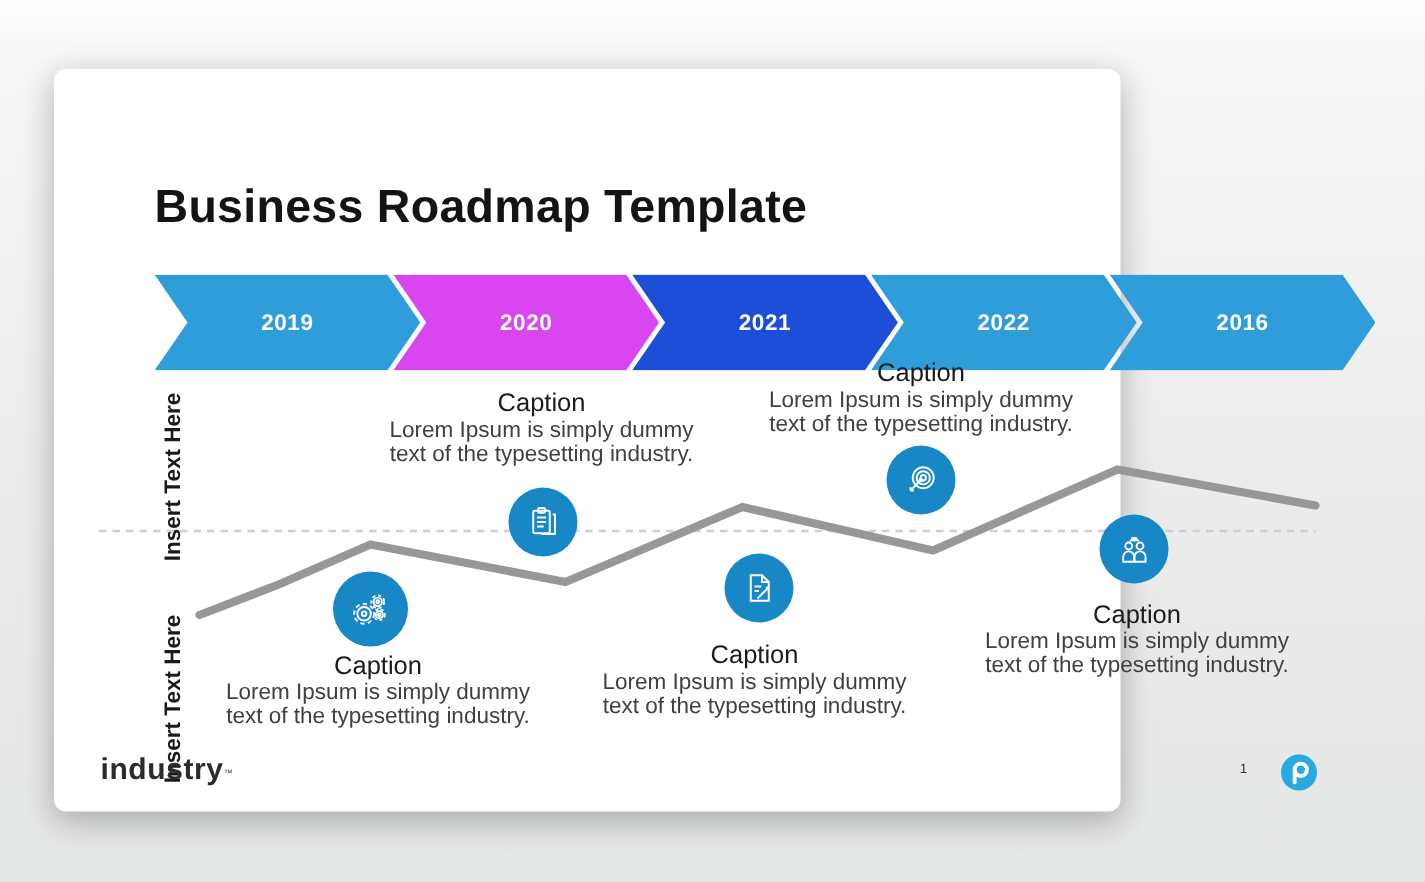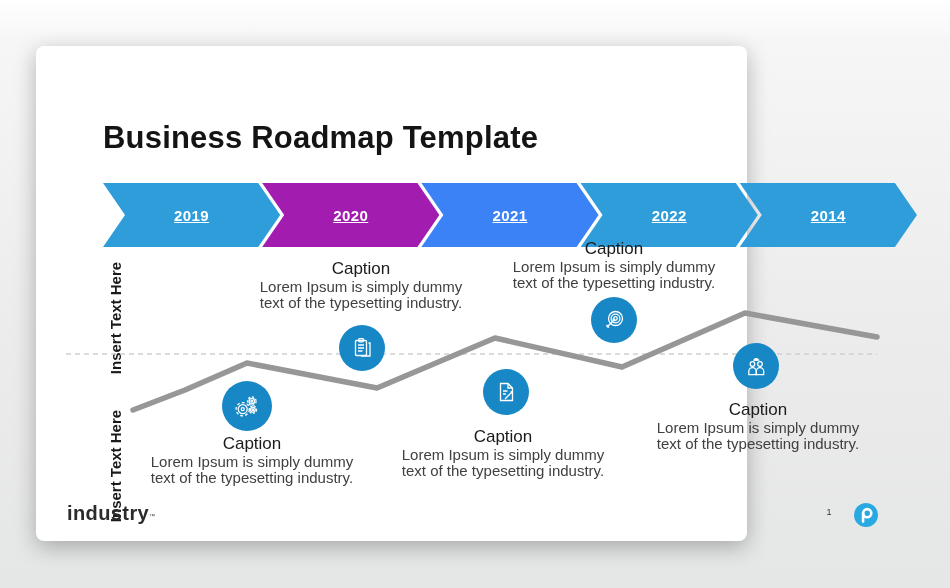--- a/index.html
+++ b/index.html
@@ -20,21 +20,21 @@
     font-size:31px;font-weight:700;color:#141414;letter-spacing:.2px;
   }
   
   .arrow-row{position:absolute;left:67px;top:137px;width:814px;height:64px;display:flex;}
   .arrow-seg{
     flex:0 0 177.2px;height:64px;background:#2E9DD9;
     clip-path:polygon(0% 0%, calc(100% - 22px) 0%, 100% 50%, calc(100% - 22px) 100%, 0% 100%, 22px 50%);
     display:flex;align-items:center;justify-content:center;
   }
   .arrow-seg + .arrow-seg{margin-left:-18px;}
-  .year-label{color:#ffffff;font-size:15px;font-weight:700;letter-spacing:.4px;text-decoration:underline;}
+  .year-label{color:#ffffff;font-size:15px;font-weight:700;letter-spacing:.4px;}
   
   .line-layer{position:absolute;left:0;top:0;width:950px;height:588px;pointer-events:none;}
   
   .v-label{
     position:absolute;width:140px;height:18px;text-align:center;
     font-size:15px;font-weight:700;color:#1a1a1a;
     transform:rotate(-90deg);white-space:nowrap;
   }
   .v-label.one{left:10px;top:263px;}
   .v-label.two{left:10px;top:411px;}
@@ -75,31 +75,31 @@
 
 <div class="stage">
   <div class="slide-card">
 
     <h1 class="slide-title">Business Roadmap Template</h1>
 
     <div class="arrow-row">
       <div class="arrow-seg" style="background: rgb(46, 157, 217);">
         <span class="year-label">2019</span>
       </div>
-      <div class="arrow-seg" style="background: #a21caf;">
+      <div class="arrow-seg" style="background: #d946ef;">
         <span class="year-label">2020</span>
       </div>
-      <div class="arrow-seg" style="background: #3b82f6;">
+      <div class="arrow-seg" style="background: #1d4ed8;">
         <span class="year-label">2021</span>
       </div>
       <div class="arrow-seg" style="background: rgb(46, 157, 217);">
         <span class="year-label">2022</span>
       </div>
       <div class="arrow-seg" style="background: rgb(46, 157, 217);">
-        <span class="year-label">2014</span>
+        <span class="year-label">2016</span>
       </div>
     </div>
 
     <div class="v-label one">Insert Text Here</div>
     <div class="v-label two">Insert Text Here</div>
 
   </div>
 
   <svg class="line-layer" width="950" height="588" viewBox="0 0 950 588">
     <line stroke-width="1.6" stroke-dasharray="5 4" x1="66" x2="877" y1="354" y2="354" stroke="#CFCFCF"></line>

